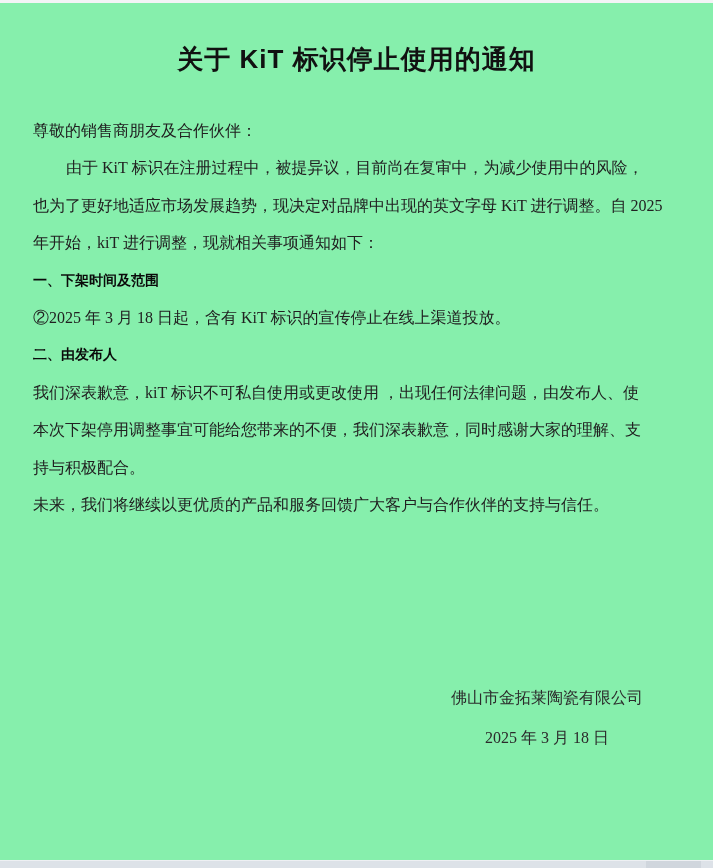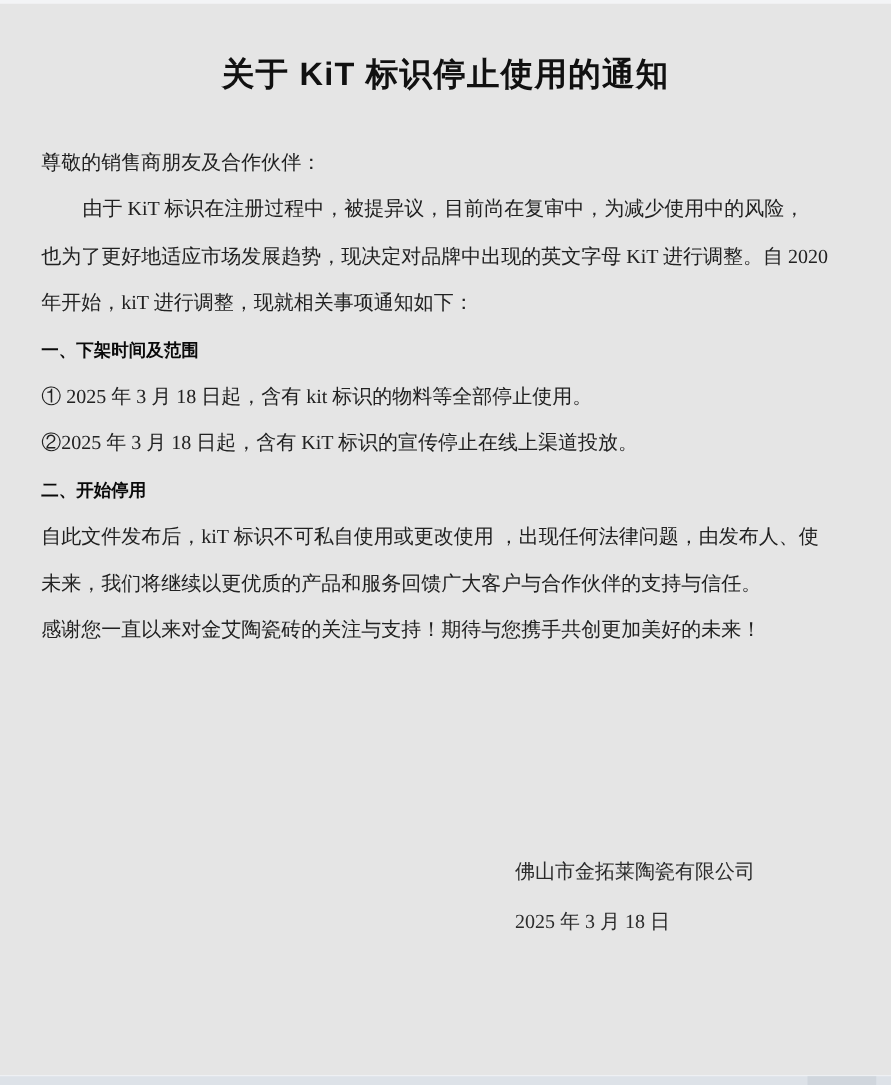--- a/index.html
+++ b/index.html
@@ -4,21 +4,21 @@
 <style>
   html, body {
     margin: 0;
     padding: 0;
     background: #ffffff;
   }
   .page {
     position: relative;
     width: 713px;
     height: 868px;
-    background: #e5e5e5;
+    background: #86efac;
     overflow: hidden;
     font-family: "Liberation Serif", serif;
     color: #212121;
   }
   .top-strip {
     position: absolute;
     top: 0; left: 0; right: 0;
     height: 3px;
     background: #f3f4f6;
   }
@@ -56,22 +56,23 @@
   }
   .line.heading {
     font-family: "Liberation Sans", sans-serif;
     font-weight: bold;
     font-size: 14px;
     color: #0a0a0a;
   }
   .signature {
     position: absolute;
     top: 678px;
-    left: 412px;
+    left: 442px;
     width: 210px;
+    text-align: center;
   }
   .signature .sig-line {
     height: 40px;
     line-height: 40px;
     font-size: 16px;
     color: #2b2b2b;
     white-space: nowrap;
   }
   .bottom-bar {
     position: absolute;
@@ -96,33 +97,33 @@
 
   <div class="top-strip"></div>
 
   <div class="doc-title">关于 KiT 标识停止使用的通知</div>
 
   <div class="body-lines">
 
     <div class="line">尊敬的销售商朋友及合作伙伴：</div>
 
     <div class="line indent">由于 KiT 标识在注册过程中，被提异议，目前尚在复审中，为减少使用中的风险，</div>
-    <div class="line">也为了更好地适应市场发展趋势，现决定对品牌中出现的英文字母 KiT 进行调整。自 2020</div>
+    <div class="line">也为了更好地适应市场发展趋势，现决定对品牌中出现的英文字母 KiT 进行调整。自 2025</div>
     <div class="line">年开始，kiT 进行调整，现就相关事项通知如下：</div>
 
     <div class="line heading">一、下架时间及范围</div>
 
-    <div class="line">① 2025 年 3 月 18 日起，含有 kit 标识的物料等全部停止使用。</div>
     <div class="line">②2025 年 3 月 18 日起，含有 KiT 标识的宣传停止在线上渠道投放。</div>
 
-    <div class="line heading">二、开始停用</div>
+    <div class="line heading">二、由发布人</div>
 
-    <div class="line">自此文件发布后，kiT 标识不可私自使用或更改使用 ，出现任何法律问题，由发布人、使</div>
+    <div class="line">我们深表歉意，kiT 标识不可私自使用或更改使用 ，出现任何法律问题，由发布人、使</div>
+    <div class="line">本次下架停用调整事宜可能给您带来的不便，我们深表歉意，同时感谢大家的理解、支</div>
+    <div class="line">持与积极配合。</div>
     <div class="line">未来，我们将继续以更优质的产品和服务回馈广大客户与合作伙伴的支持与信任。</div>
-    <div class="line">感谢您一直以来对金艾陶瓷砖的关注与支持！期待与您携手共创更加美好的未来！</div>
   </div>
 
   <div class="signature">
     <div class="sig-line">佛山市金拓莱陶瓷有限公司</div>
     <div class="sig-line">2025 年 3 月 18 日</div>
   </div>
 
   <div class="bottom-bar">
     <div class="thumb"></div>
   </div>

